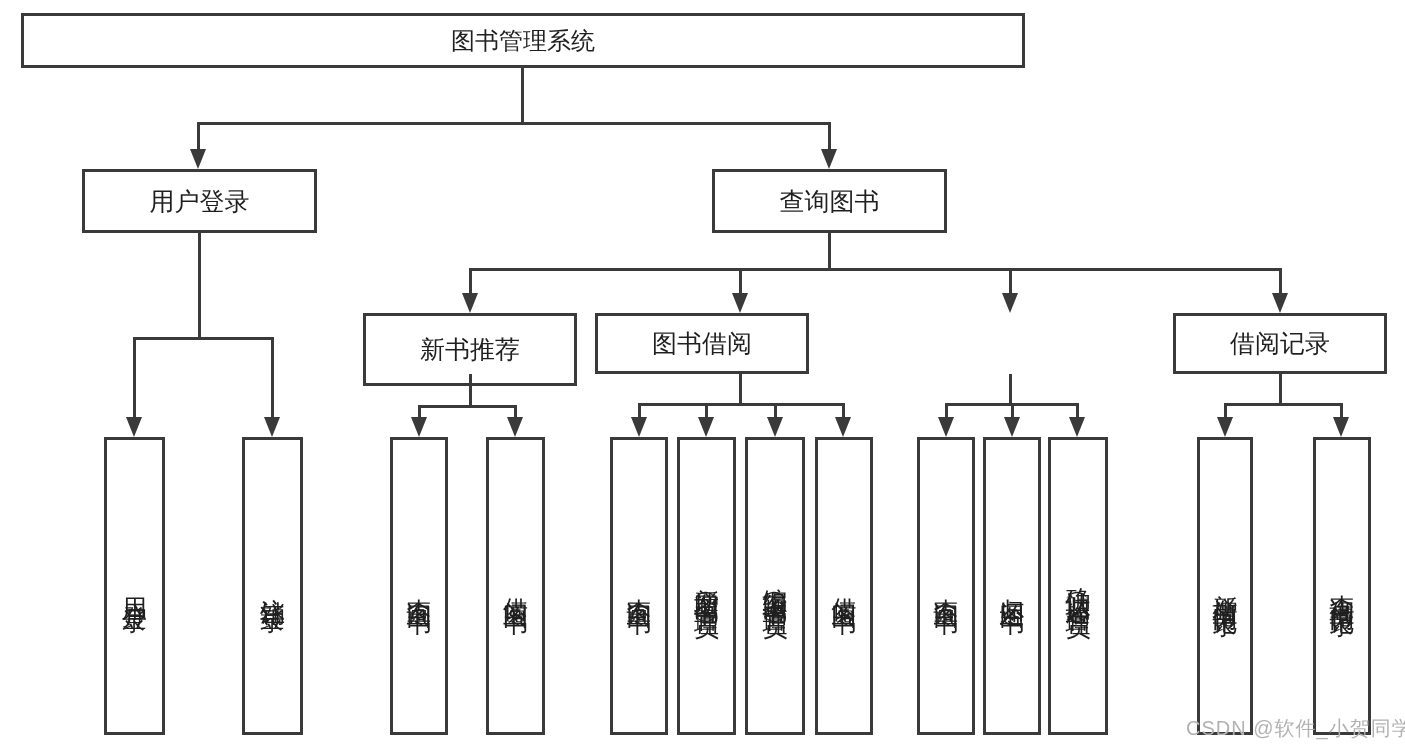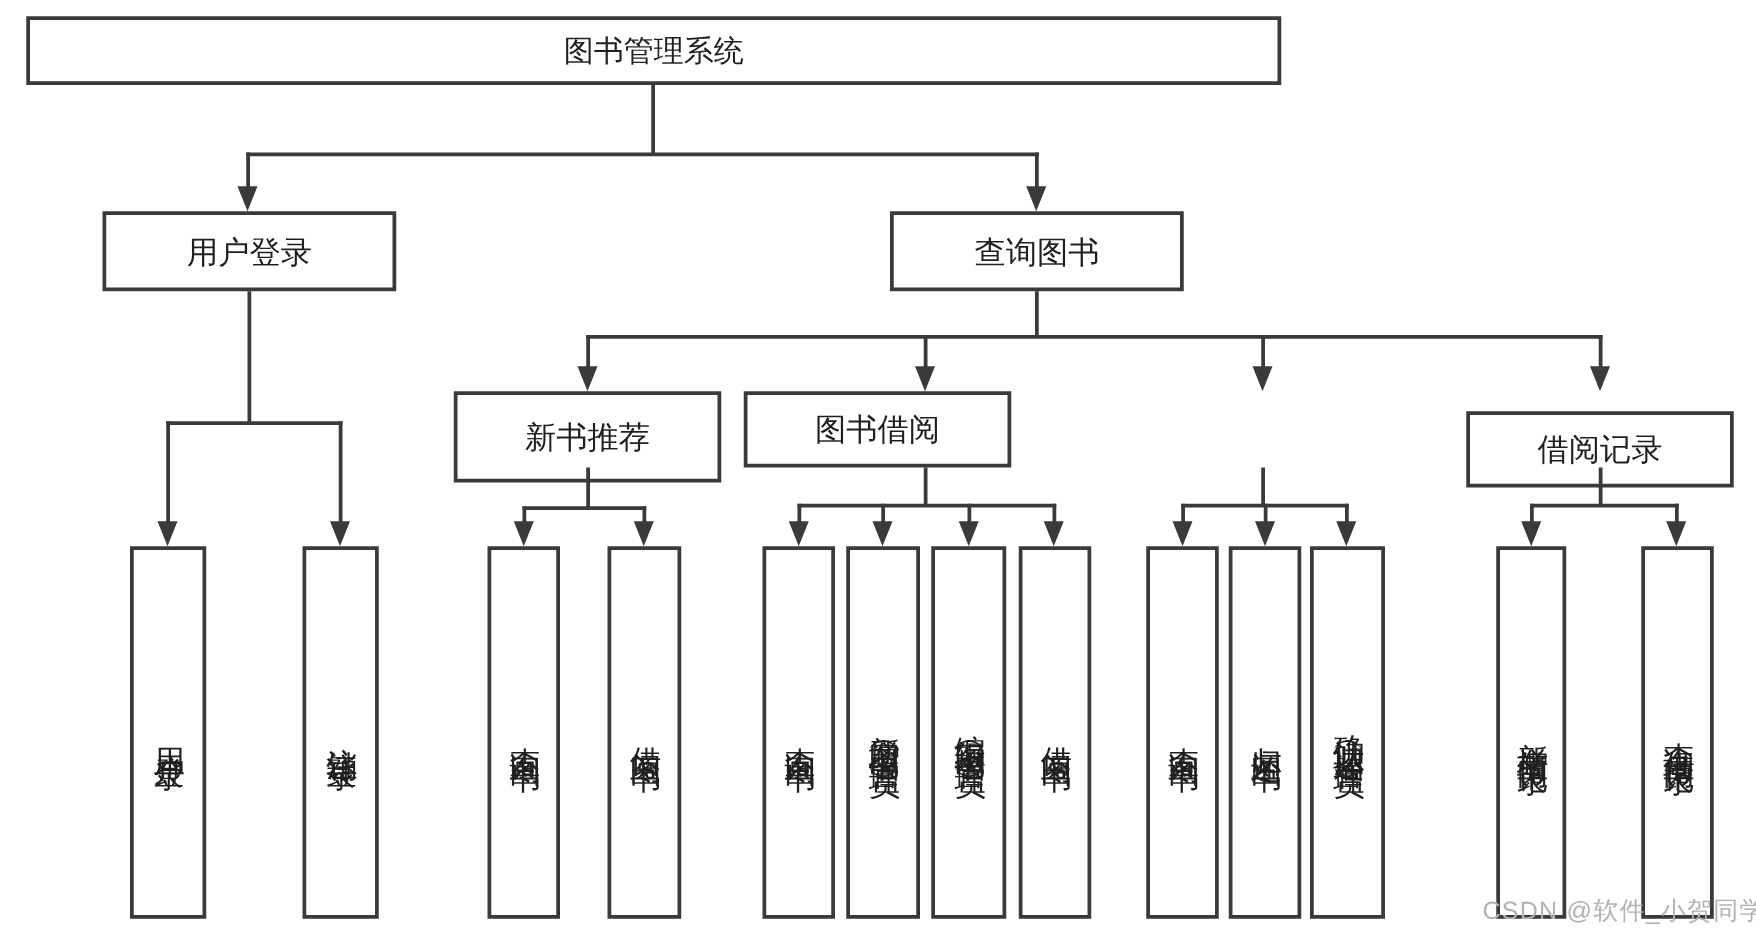--- a/index.html
+++ b/index.html
@@ -102,21 +102,21 @@
   <div class="arr" style="left:1002px; top:293px"></div>
   <div class="vl" style="left:1279px; top:268px; height:27px"></div>
   <div class="arr" style="left:1272px; top:293px"></div>
 
   <div class="node" style="left:363px; top:313px; width:214px; height:73px">
     <span>新书推荐</span>
   </div>
   <div class="node" style="left:595px; top:313px; width:214px; height:61px">
     <span>图书借阅</span>
   </div>
-  <div class="node" style="left:1173px; top:329px; width:214px; height:61px">
+  <div class="node" style="left:1173px; top:313px; width:214px; height:61px">
     <span>借阅记录</span>
   </div>
 
   <div class="vl" style="left:469px; top:374px; height:33px"></div>
   <div class="hl" style="left:418px; top:405px; width:99px"></div>
   <div class="vl" style="left:418px; top:405px; height:14px"></div>
   <div class="arr" style="left:411px; top:417px"></div>
   <div class="vl" style="left:514px; top:405px; height:14px"></div>
   <div class="arr" style="left:507px; top:417px"></div>
 

